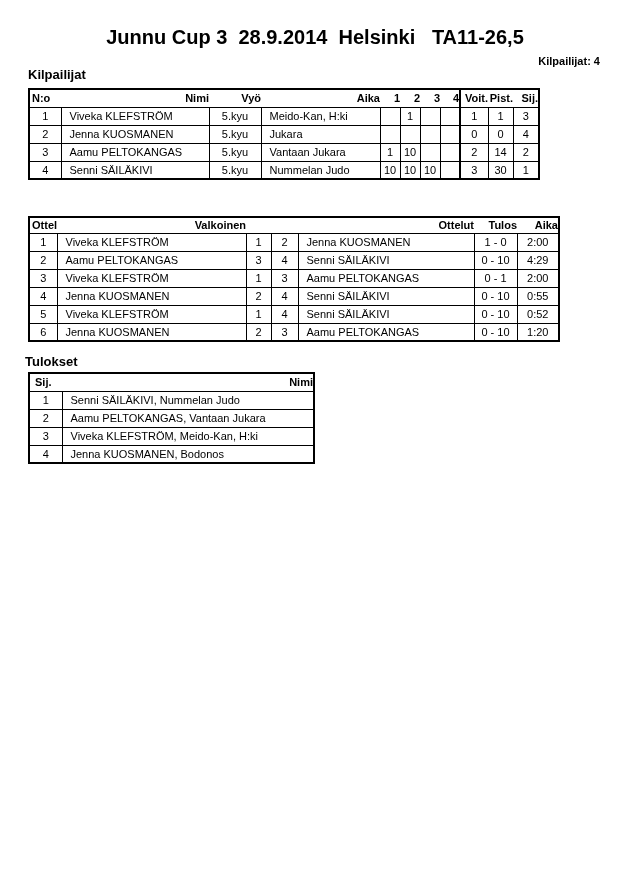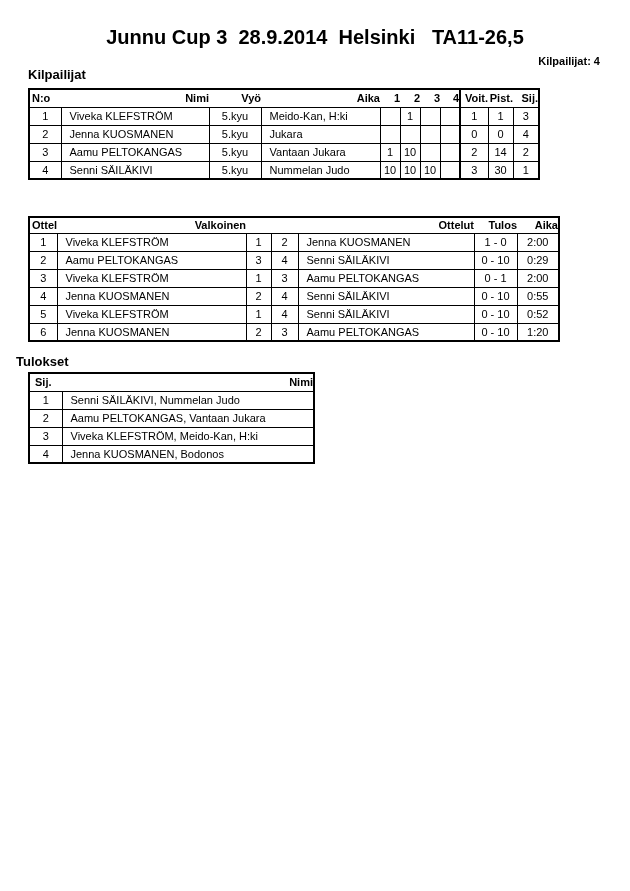--- a/index.html
+++ b/index.html
@@ -20,21 +20,21 @@
     position: absolute; top: 55px; right: 30px;
     font-size: 11px; font-weight: bold;
   }
   .section-heading {
     position: absolute;
     text-align: left;
     font-size: 13px; font-weight: bold;
   }
   #heading-kilpailijat { top: 67px; left: 28px; width: 420px; }
   #heading-ottelut    { top: 199px; left: 28px; width: 530px; margin-top: 24px; }
-  #heading-tulokset   { top: 354px; left: 16px; width: 285px; }
+  #heading-tulokset   { top: 354px; left: 25px; width: 285px; }
 
   table {
     position: absolute;
     border-collapse: collapse;
     table-layout: fixed;
     border: 2px solid #000;
     font-size: 11px;
     background: #fff;
   }
   #table-kilpailijat { top: 88px;  left: 28px; width: 510px; }
@@ -184,21 +184,21 @@
       <td>1 - 0</td>
       <td>2:00</td>
     </tr>
     <tr>
       <td>2</td>
       <td class="al">Aamu PELTOKANGAS</td>
       <td>3</td>
       <td>4</td>
       <td class="al">Senni SÄILÄKIVI</td>
       <td>0 - 10</td>
-      <td>0:29</td>
+      <td>4:29</td>
     </tr>
     <tr>
       <td>3</td>
       <td class="al">Viveka KLEFSTRÖM</td>
       <td>1</td>
       <td>3</td>
       <td class="al">Aamu PELTOKANGAS</td>
       <td>0 - 1</td>
       <td>2:00</td>
     </tr>

